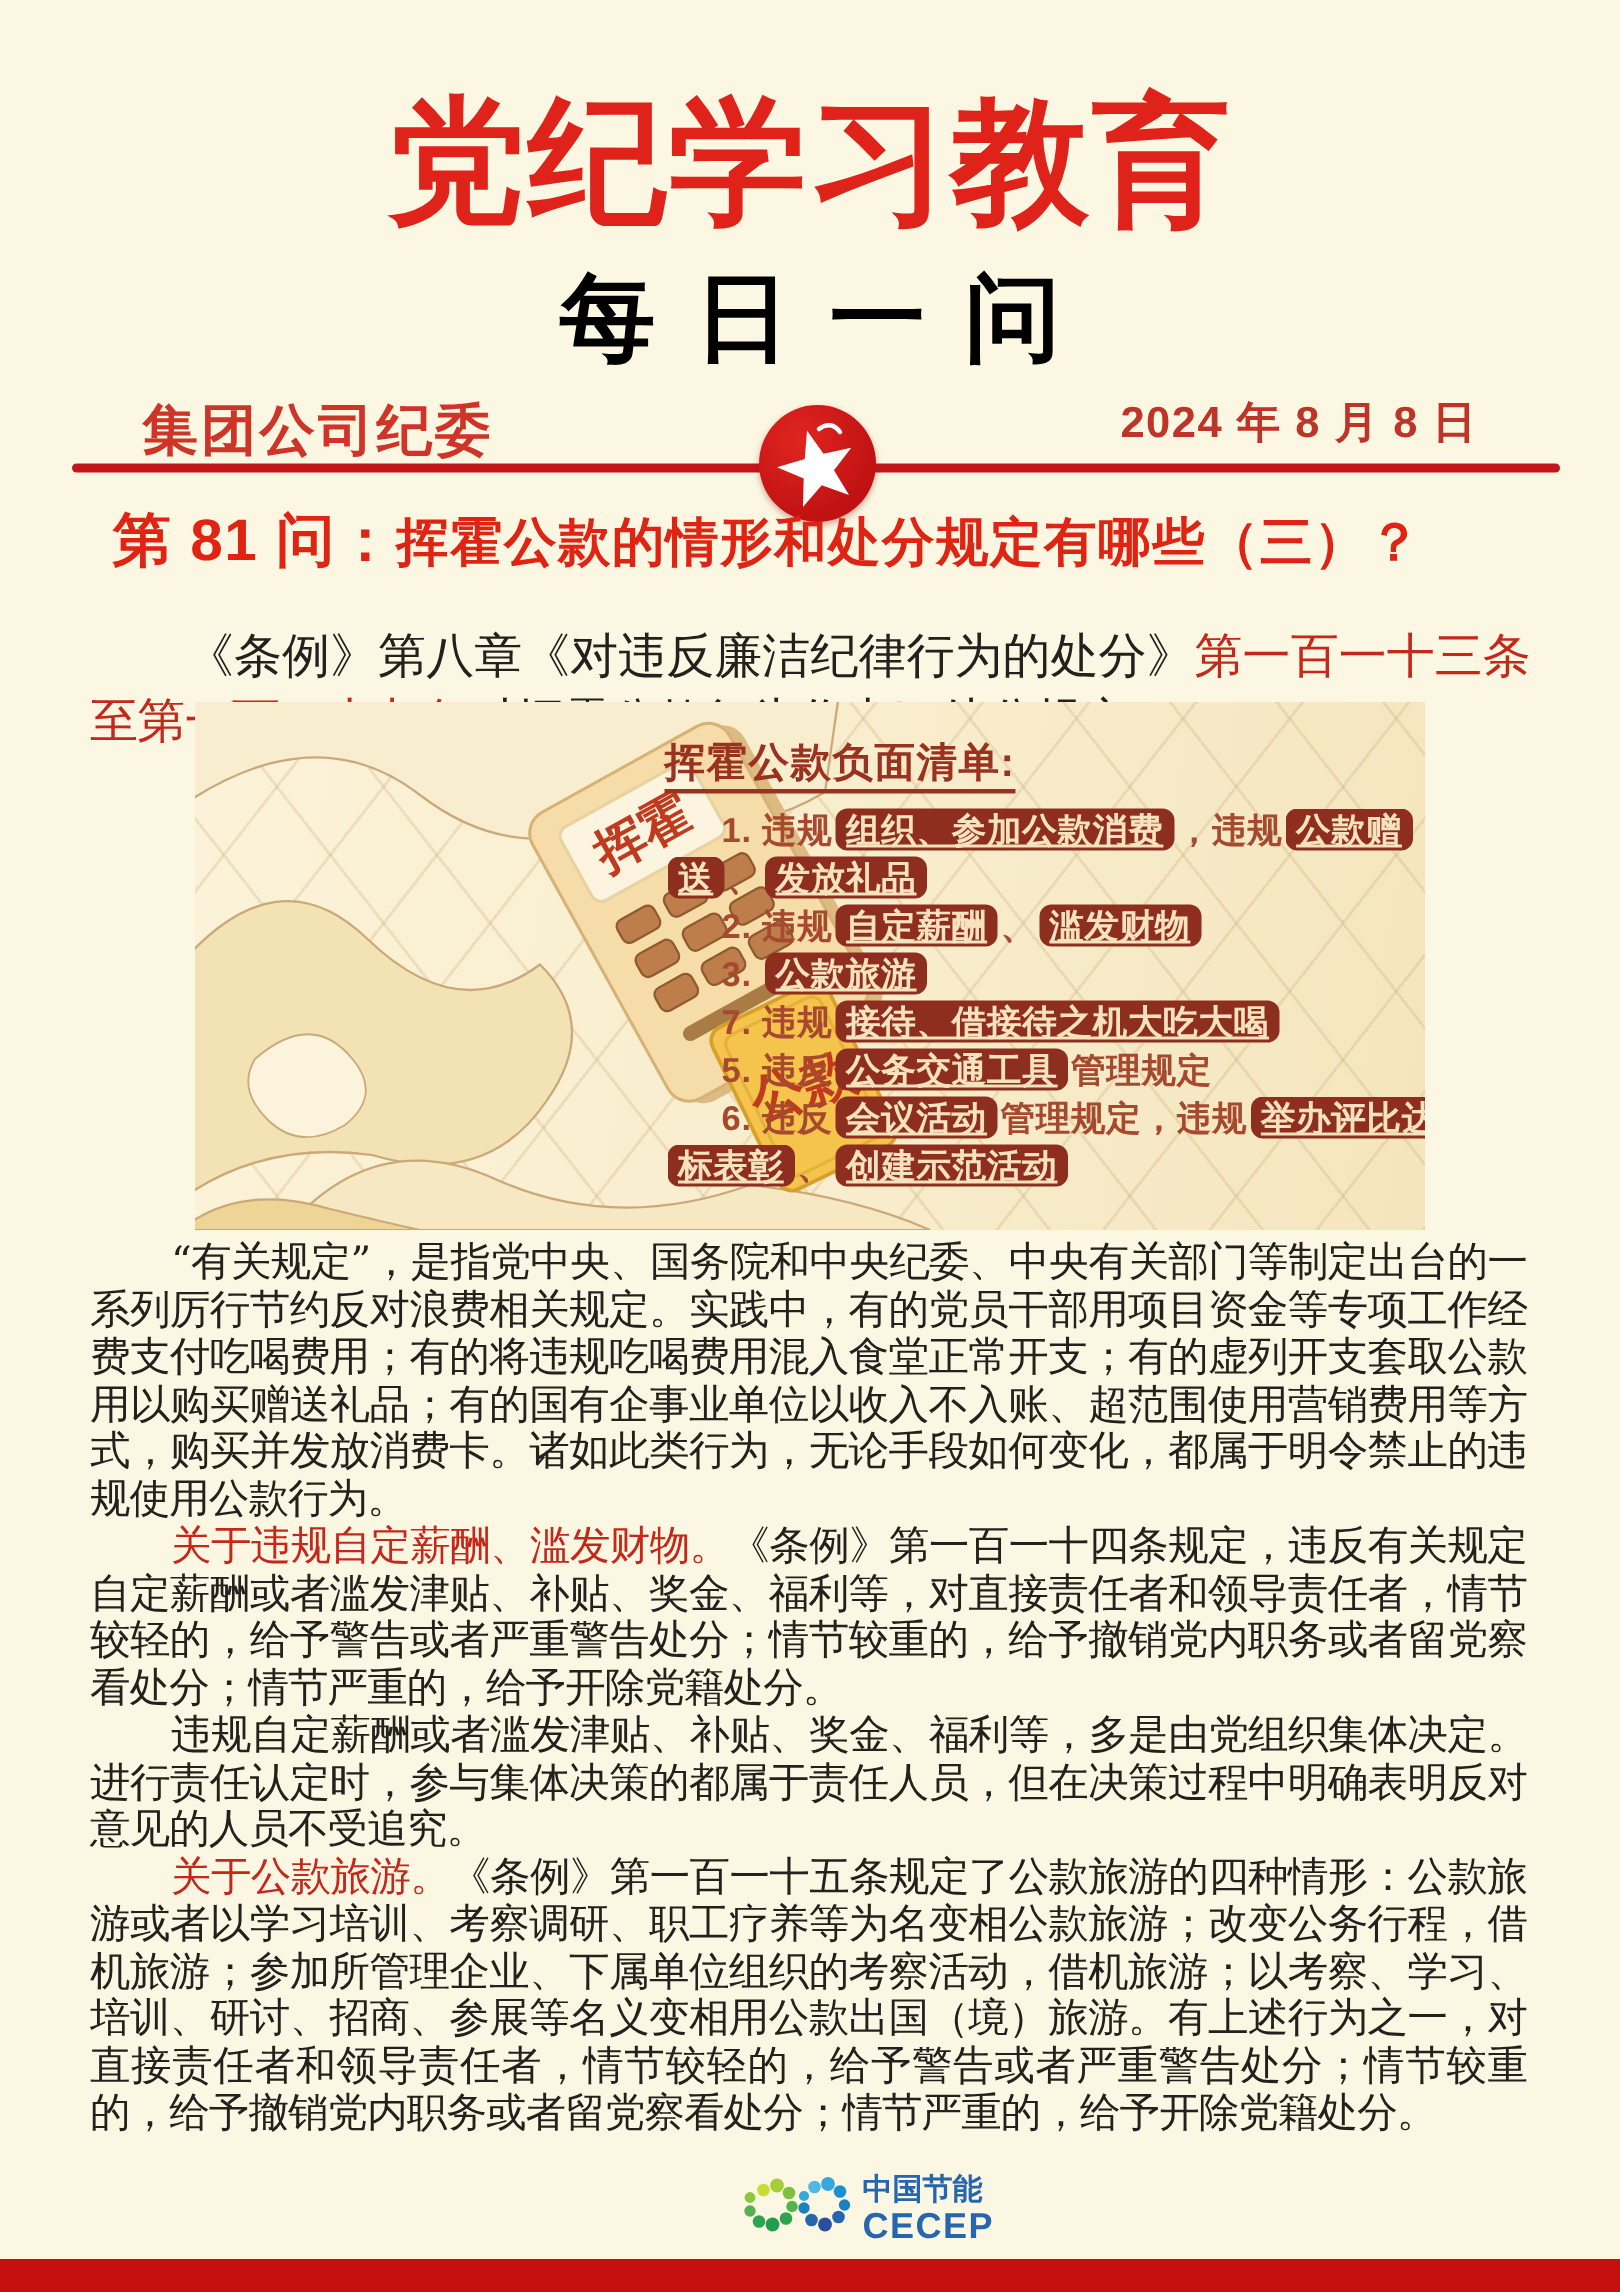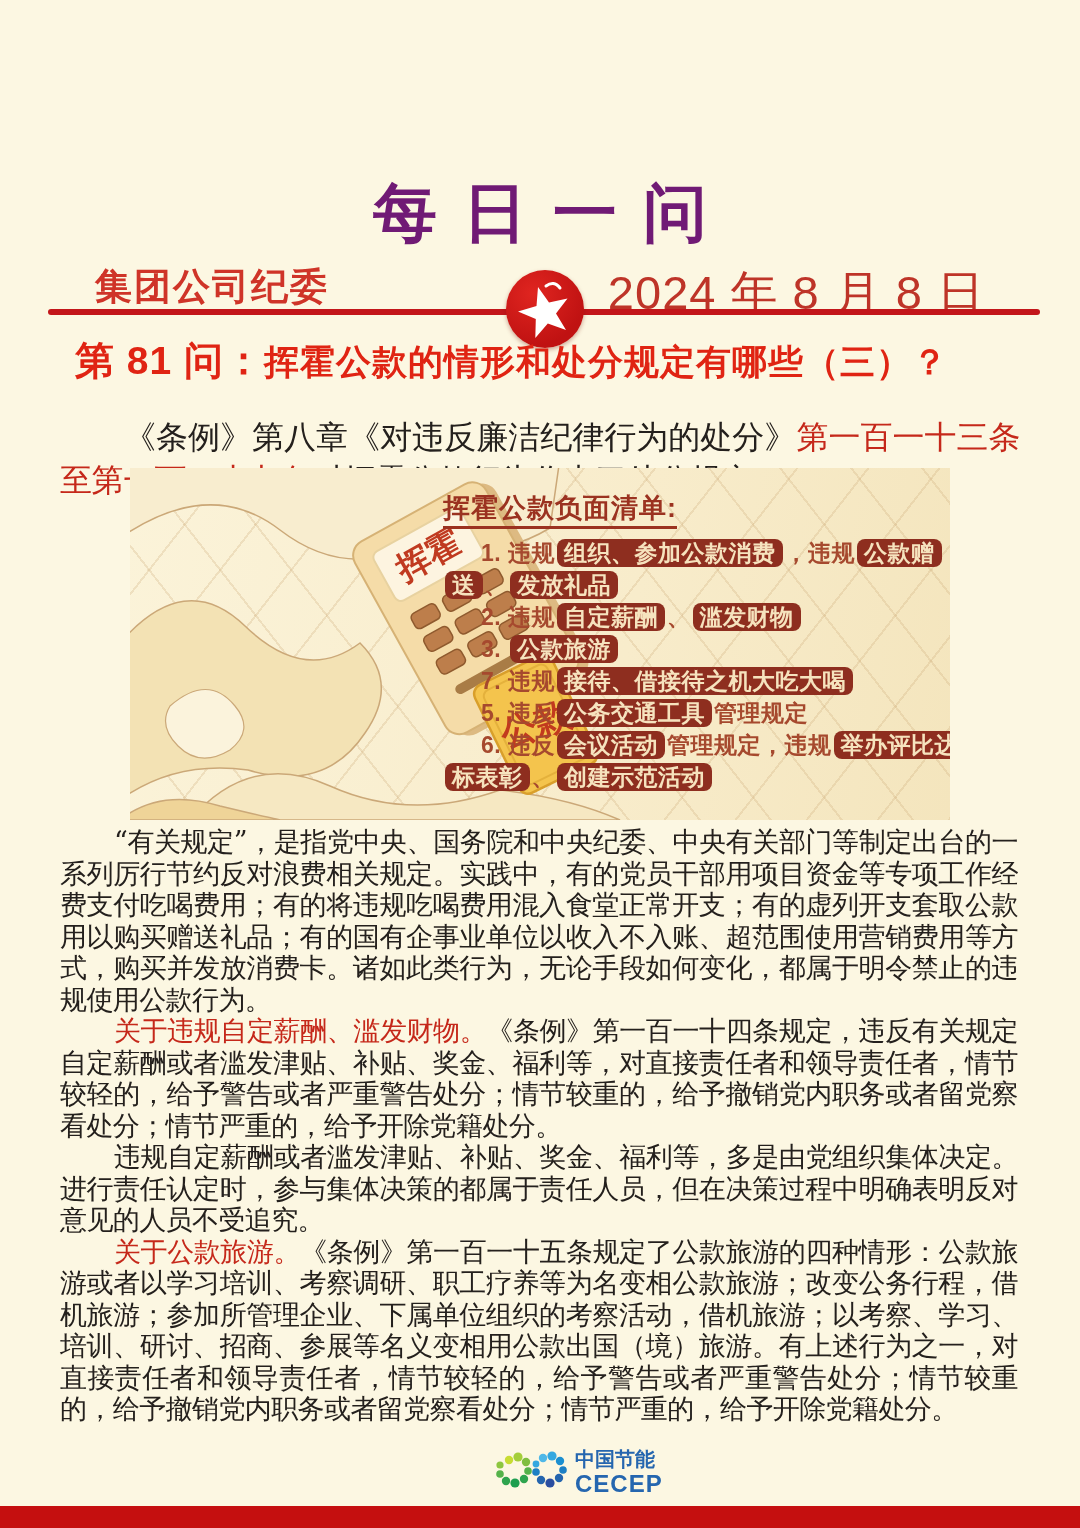--- a/index.html
+++ b/index.html
@@ -16,29 +16,29 @@
   .title{
     position:absolute;top:58px;left:0;width:100%;
     text-align:center;
     font-size:92px;font-weight:900;color:#E0231A;
     letter-spacing:2px;line-height:1.1;
   }
   .subtitle{
     position:absolute;top:178px;left:0;width:100%;
     text-align:center;
     font-family:"DejaVu Serif","Liberation Serif",serif;
-    font-size:64px;font-weight:700;color:#701a75;
+    font-size:64px;font-weight:700;color:#000000;
     letter-spacing:26px;text-indent:26px;line-height:1.1;
   }
   .meta-row{
     position:absolute;top:262px;left:95px;right:95px;
     display:flex;justify-content:space-between;align-items:flex-start;
   }
   .org{font-size:37px;font-weight:700;color:#CF3428;letter-spacing:2px;}
-  .date{font-size:47px;font-weight:400;color:#BE3428;letter-spacing:1px;}
+  .date{font-size:29px;font-weight:700;color:#BE3428;letter-spacing:1px;}
   .rule{
     position:absolute;top:309px;left:48px;width:992px;height:6px;
     background:#C3161A;border-radius:3px;
   }
   .star-badge{
     position:absolute;top:270px;left:506px;width:78px;height:78px;
     border-radius:50%;
     background:radial-gradient(circle at 35% 30%,#E02520,#C01212 70%);
     box-shadow:0 2px 4px rgba(120,20,10,.35);
   }
@@ -78,21 +78,21 @@
     display:inline-block;
     font-size:27px;font-weight:800;color:#9B3220;
     border-bottom:3px solid #9B3220;
     padding-bottom:2px;margin-bottom:8px;letter-spacing:1px;
   }
   .nl-item{text-indent:38px;font-weight:700;letter-spacing:.5px;}
   .badge{
     background:#8E2E1F;color:#F6E3BE;
     border-radius:8px;padding:1px 7px;margin:0 2px;
     font-weight:700;
-    -webkit-box-decoration-break:clone;box-decoration-break:clone;
+    -webkit-box-decoration-break:clone;box-decoration-break:clone;text-decoration:underline;
   }
 
   
   .body-text{
     position:absolute;top:826px;left:60px;width:958px;
     font-family:"DejaVu Serif","Liberation Serif",serif;
     font-size:27px;line-height:31.5px;
     text-align:justify;letter-spacing:-.6px;
   }
   .para{margin:0;text-indent:2em;}
@@ -109,20 +109,21 @@
   .bottom-bar{
     position:absolute;left:0;top:1506px;width:1080px;height:22px;
     background:#C50F0F;
   }
 </style>
 </head>
 <body>
 
 <div class="page">
 
+  <div class="title">党纪学习教育</div>
   <div class="subtitle">每日一问</div>
 
   <div class="meta-row">
     <span class="org">集团公司纪委</span>
     <span class="date">2024 年 8 月 8 日</span>
   </div>
 
   <div class="rule"></div>
 
   <div class="star-badge">

